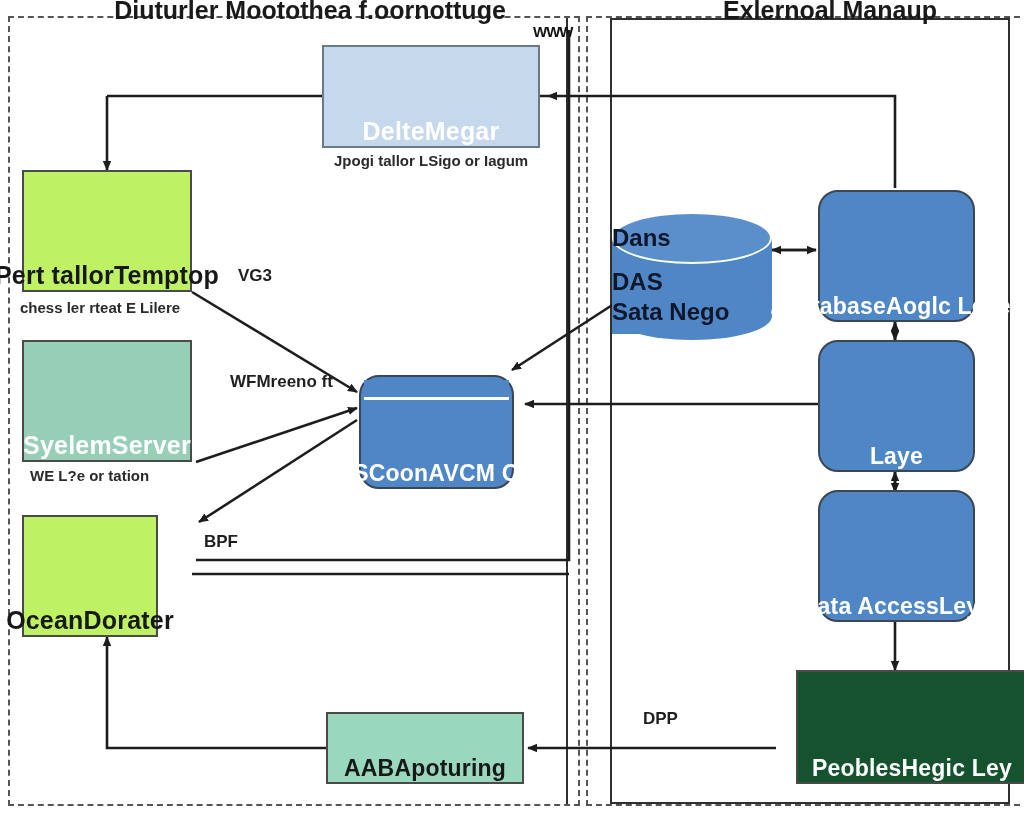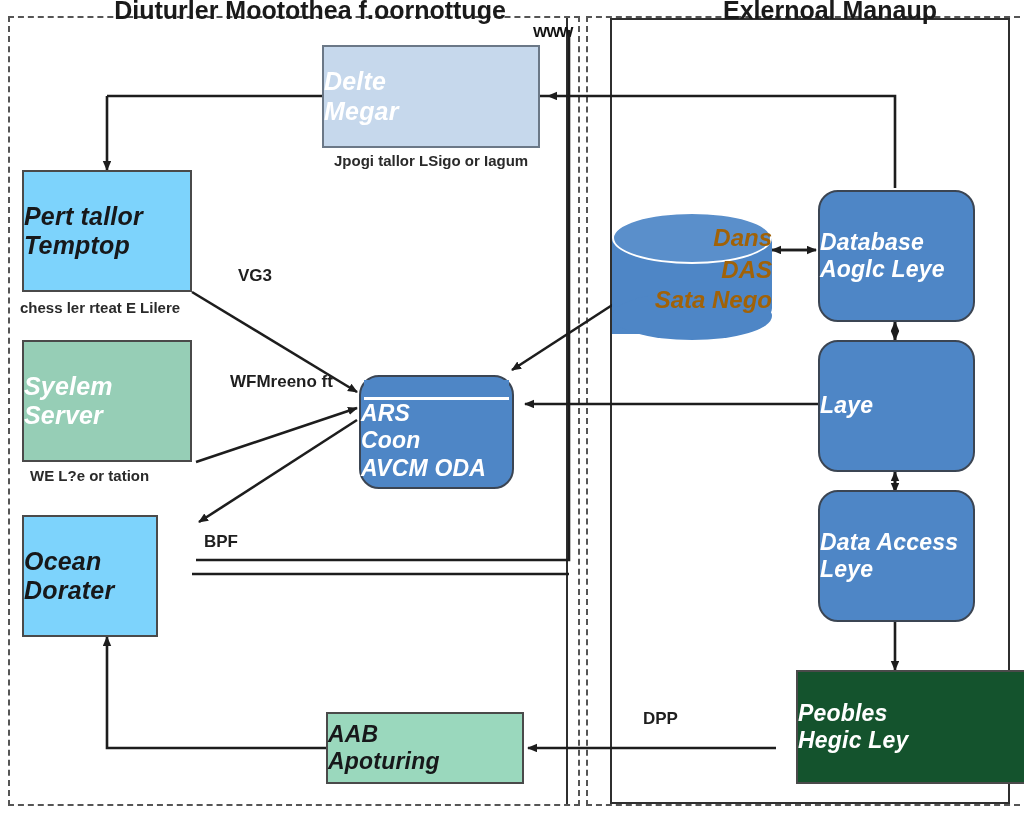--- a/index.html
+++ b/index.html
@@ -11,31 +11,30 @@
   }
   #stage{position:absolute;left:0;top:0;width:1024px;height:813px;}
 
   
   #wires{position:absolute;left:0;top:0;width:1024px;height:813px;}
 
   
   .node{
     position:absolute;
     box-sizing:border-box;
-    display:flex;flex-direction:column;
-    align-items:flex-start;justify-content:center;
+    display:flex;
+    align-items:flex-end;justify-content:center;
     text-align:center;
     border:2px solid #3a3f47;
     line-height:1.18;
     letter-spacing:.2px;
-    font-style:italic;
   }
   .node .ln{display:block;white-space:nowrap;}
 
-  .n-yellow{background:#7dd3fc;border-color:#4a4a4a;color:#17181a;}
+  .n-yellow{background:#bef264;border-color:#4a4a4a;color:#17181a;}
   .n-green{background:#96ceb6;border-color:#4a4a4a;color:#ffffff;}
   .n-green2{background:#9ad8bd;border-color:#4a4a4a;color:#17181a;}
   .n-blue{background:#4e86c6;border-color:#3b4553;color:#ffffff;border-radius:20px;}
   .n-lblue{background:#c6d8ec;border-color:#6b7887;color:#ffffff;}
   .n-gray{background:#14532d;border-color:#4a4a4a;color:#ffffff;margin-left:20px;}
 
   .big{font-size:25px;font-weight:700;}
   .mid{font-size:23px;font-weight:700;}
 
   
@@ -54,25 +53,25 @@
     position:absolute;left:0;top:0;width:100%;height:52px;
     background:#5a8fcb;border-radius:50%;border:2px solid #ffffff;
     box-sizing:border-box;
   }
   .cyl .bot{
     position:absolute;left:0;bottom:-2px;width:100%;height:48px;
     background:#4e86c6;border-radius:50%;
   }
   .cyl .txt{
     position:absolute;left:0;top:0;width:100%;height:100%;
-    display:flex;flex-direction:column;align-items:flex-end;
-    justify-content:flex-start;color:#a16207;z-index:3;font-style:italic;
+    display:flex;flex-direction:column;align-items:flex-start;
+    justify-content:flex-start;color:#0f172a;z-index:3;
   }
   .cyl .txt .t1{margin-top:12px;font-size:24px;font-weight:700;}
-  .cyl .txt .t2{margin-top:4px;font-size:24px;font-weight:700;line-height:1.15;}
+  .cyl .txt .t2{margin-top:16px;font-size:24px;font-weight:700;line-height:1.15;}
 
   
   .cap{
     position:absolute;font-size:15px;font-weight:600;color:#2a2a2a;
     white-space:nowrap;
   }
   
   .elabel{
     position:absolute;font-size:17px;font-weight:600;color:#1f1f1f;
     white-space:nowrap;background:transparent;

